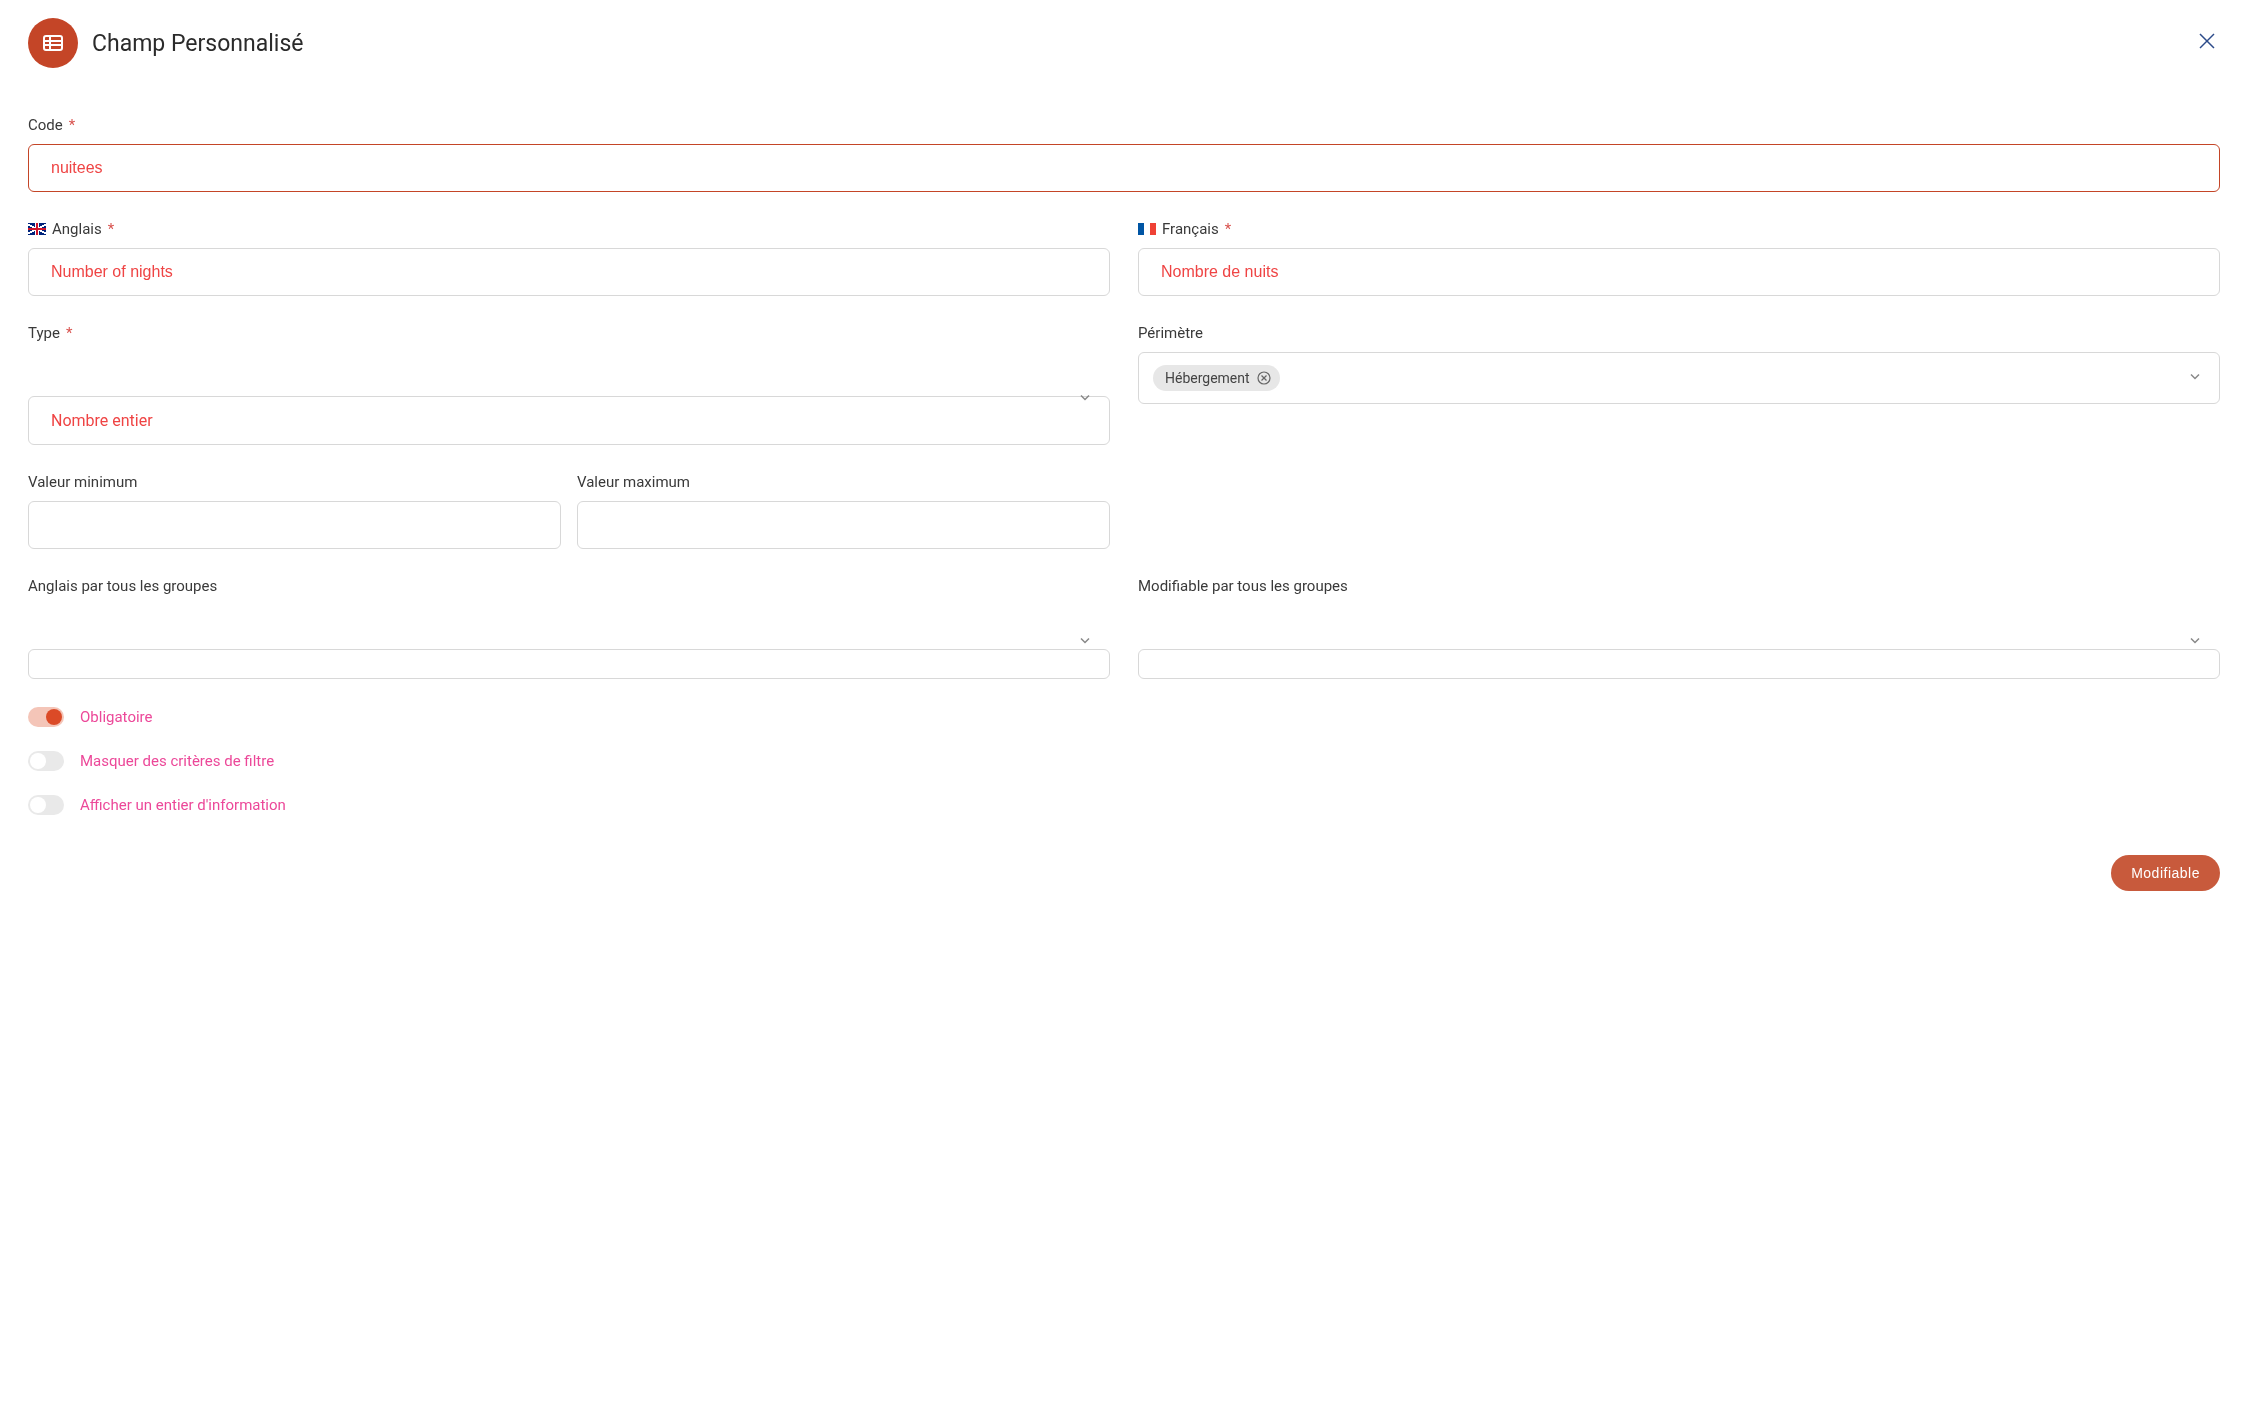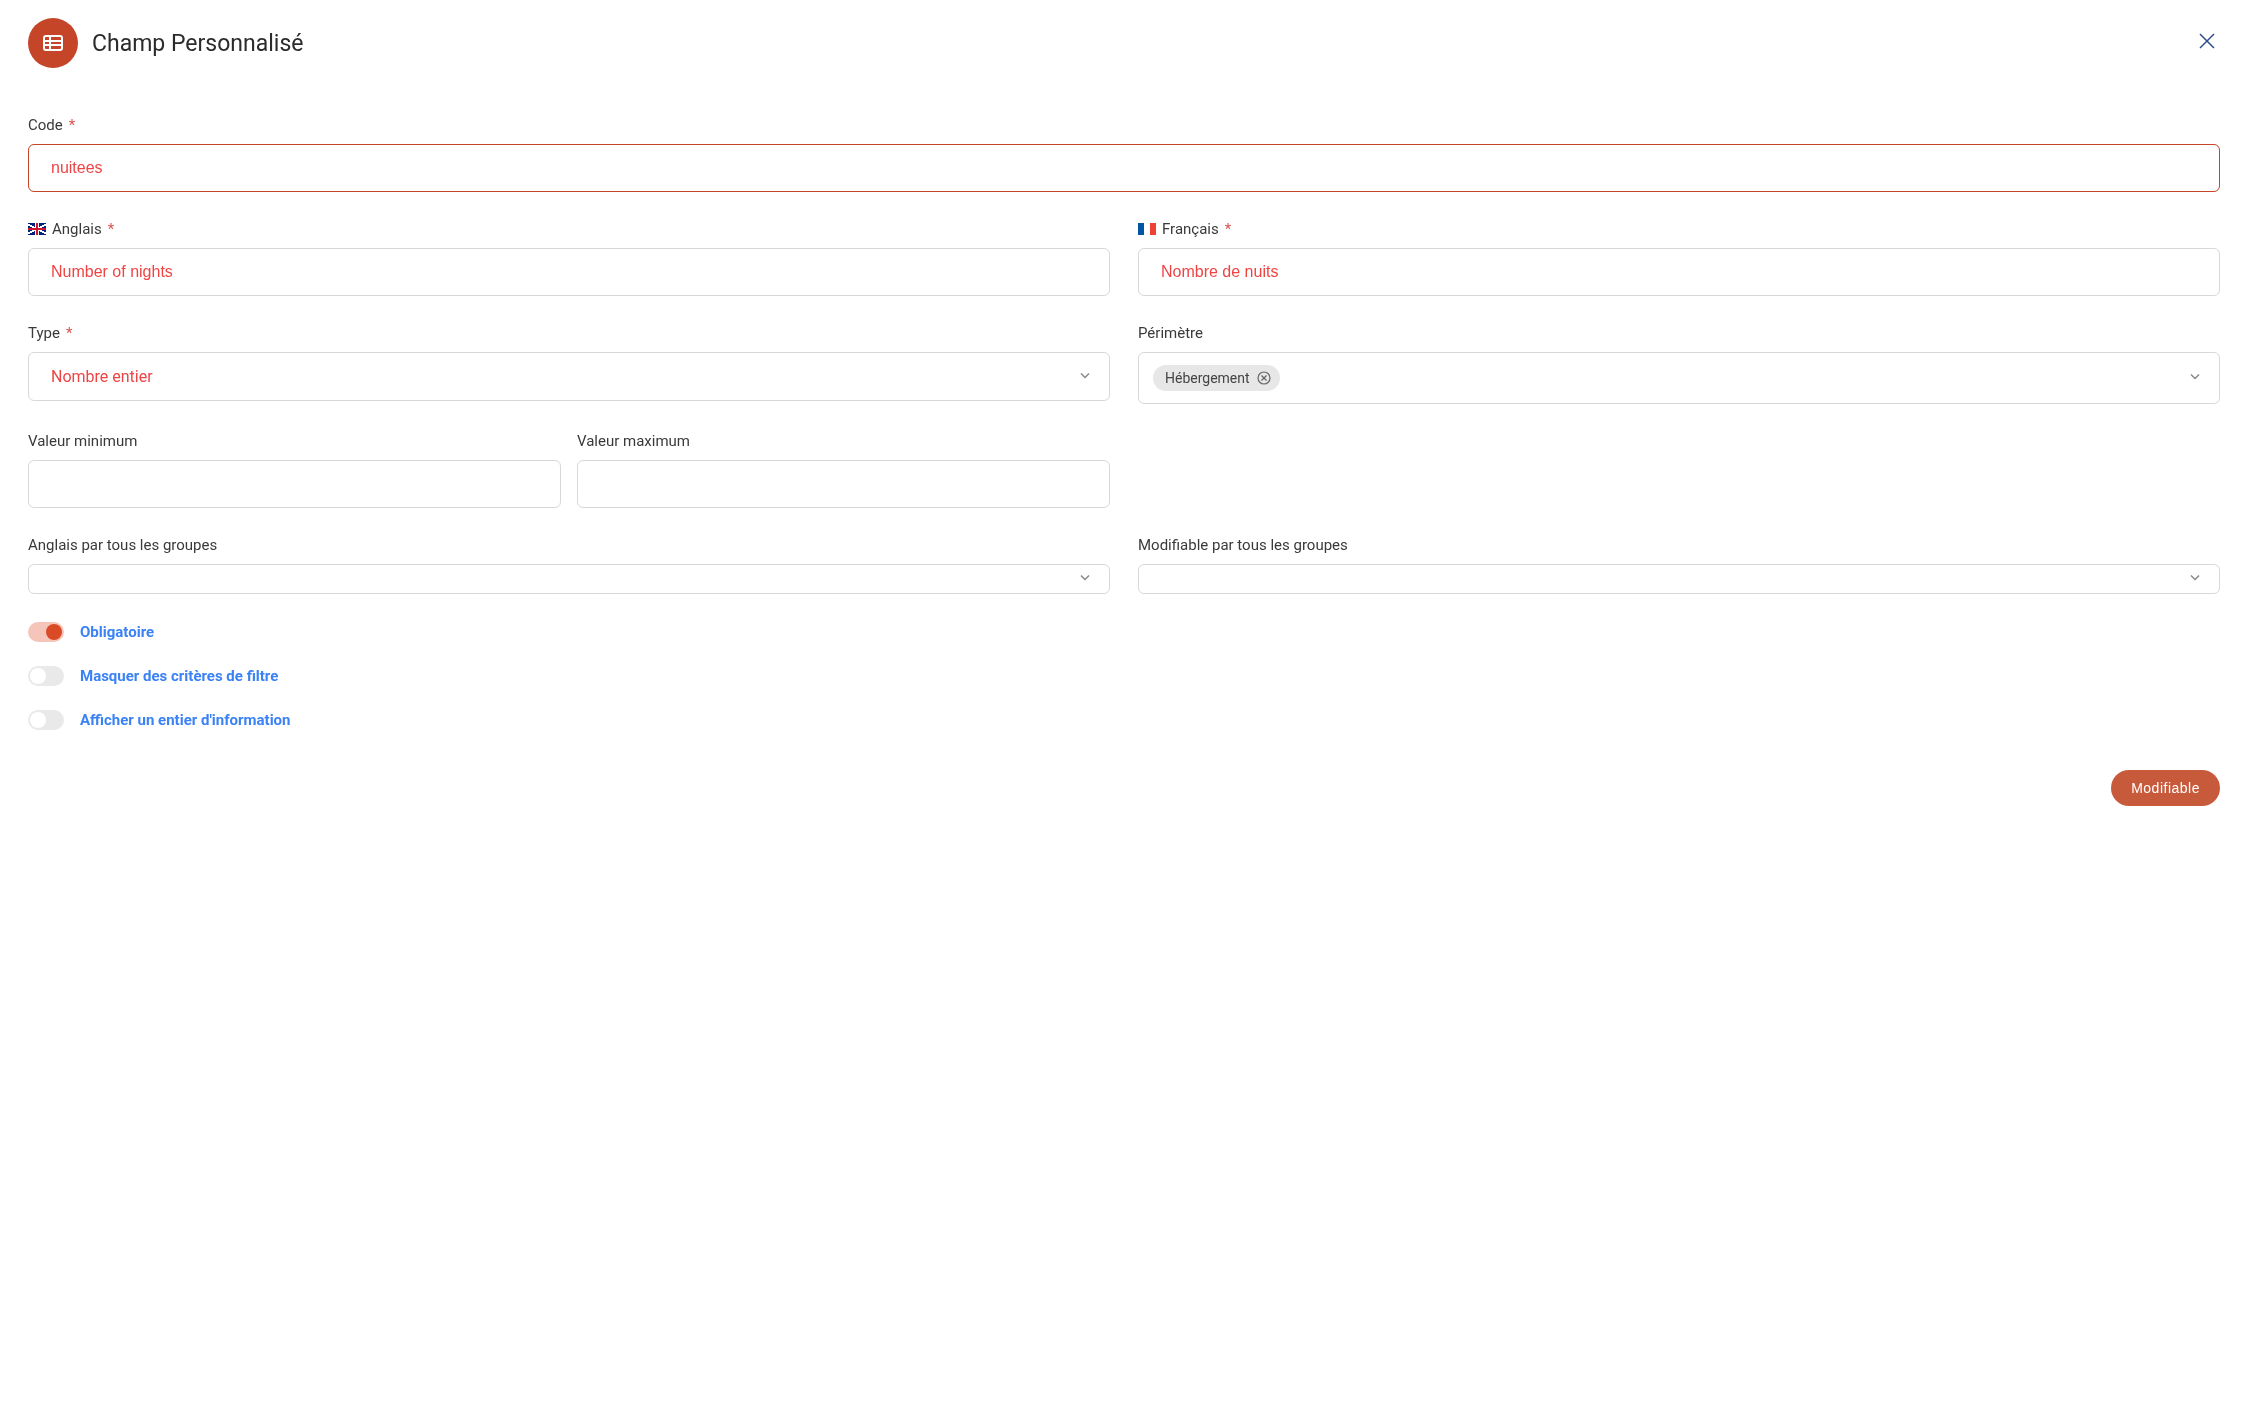--- a/index.html
+++ b/index.html
@@ -71,20 +71,21 @@
   }
   .input.active {
     border-color: #c44527;
   }
   .select {
     position: relative;
   }
   .select .input {
     padding-right: 44px;
     cursor: pointer;
+    margin-top: 44px;
   }
   .select .chev {
     position: absolute;
     right: 18px;
     top: 50%;
     transform: translateY(-50%);
     pointer-events: none;
     color: #888;
   }
   .tag-container {
@@ -147,22 +148,21 @@
   }
   .toggle.on {
     background: #f4c5b8;
   }
   .toggle.on .knob {
     left: 18px;
     background: #db4a27;
   }
   .toggle-label {
     font-size: 15px;
-    color: #3b82f6;
-    font-weight: bold;
+    color: #ec4899;
   }
   .footer {
     display: flex;
     justify-content: flex-end;
     margin-top: 40px;
   }
   .save-btn {
     background: #c85a3c;
     color: #fff;
     border: none;

